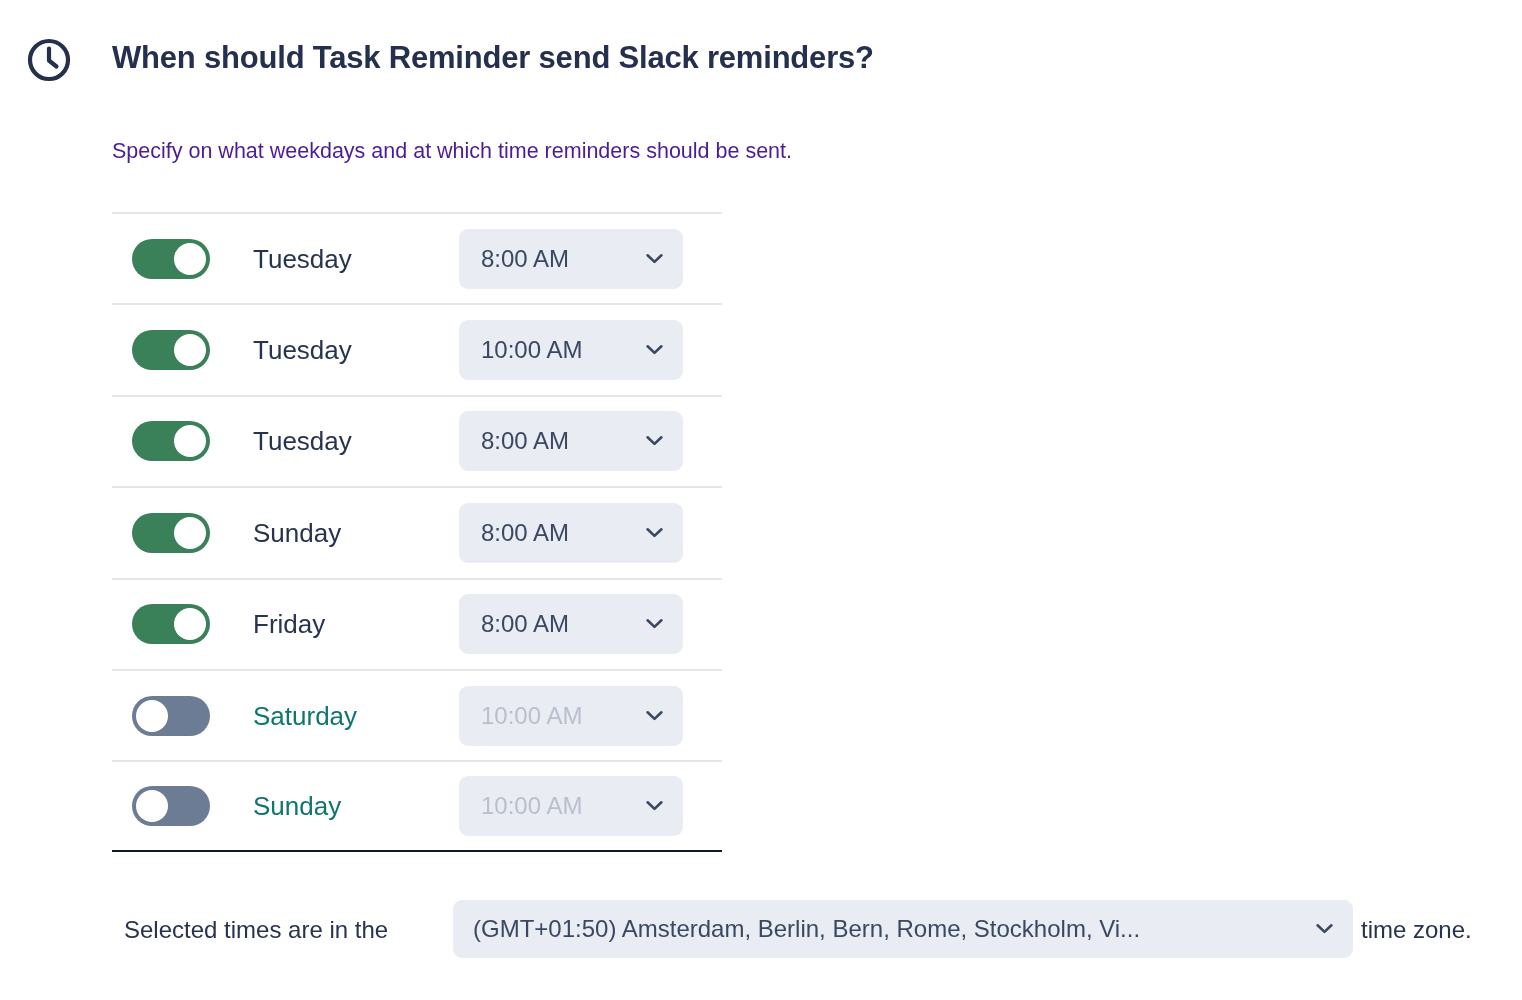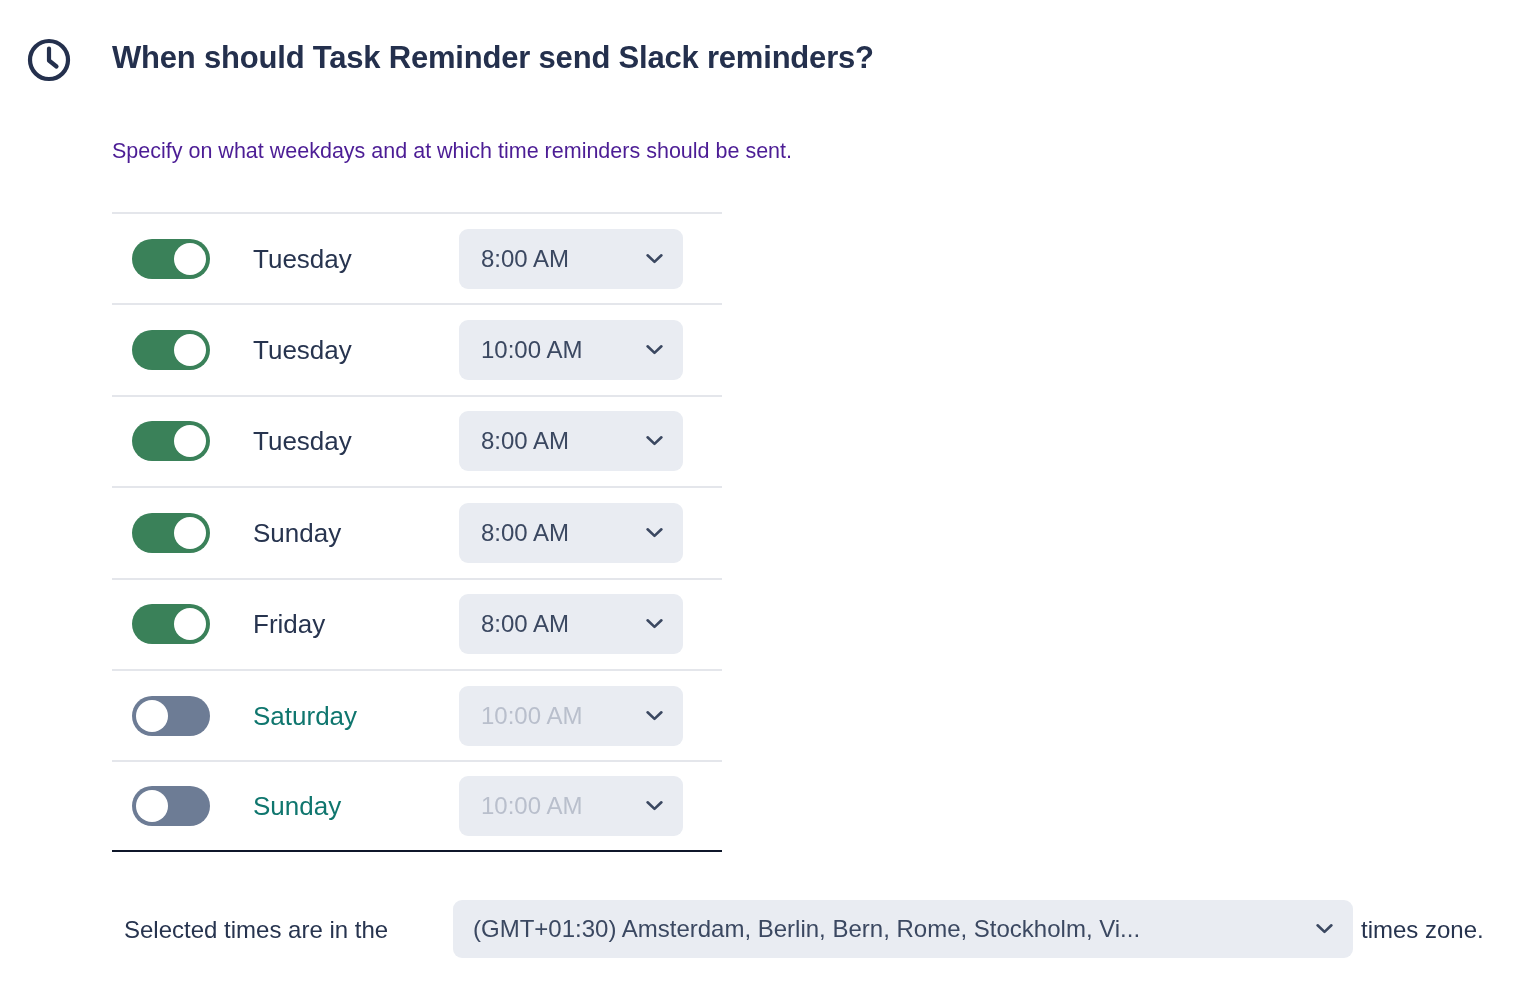--- a/index.html
+++ b/index.html
@@ -307,21 +307,21 @@
           </svg>
       </span>
     </div>
   </div>
 
 </div>
 
 <div id="timezone-row">
   <span id="tz-prefix">Selected times are in the</span>
   <div id="timezone-select">
-    <span class="sel-text">(GMT+01:30) Amsterdam, Berlin, Bern, Rome, Stockholm, Vi...</span>
+    <span class="sel-text">(GMT+01:50) Amsterdam, Berlin, Bern, Rome, Stockholm, Vi...</span>
     <span class="chev">
       <svg viewBox="0 0 17 11" width="17" height="11">
           <path d="M1.6 1.8 L8.5 8.4 L15.4 1.8" fill="none" stroke="#3b4861" stroke-width="2.6" stroke-linecap="round" stroke-linejoin="round"></path>
         </svg>
     </span>
   </div>
-  <span id="tz-suffix">times zone.</span>
+  <span id="tz-suffix">time zone.</span>
 </div>
 
 </body></html>

